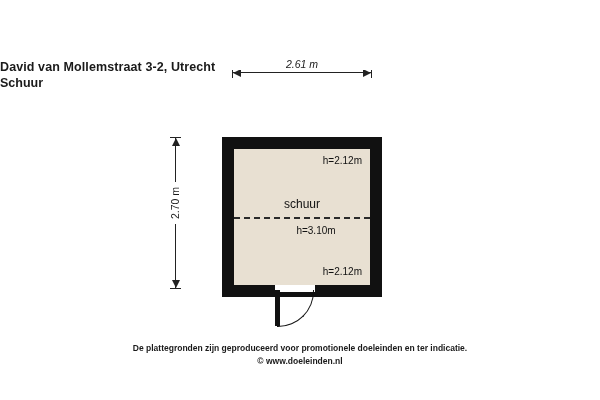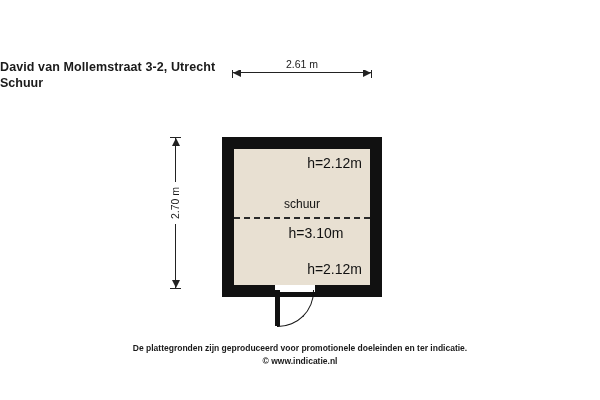--- a/index.html
+++ b/index.html
@@ -89,20 +89,21 @@
     top: -6px;
     left: 0;
     width: 140px;
     text-align: center;
     font-size: 10.5px;
     background: #fff;
   }
   .dim-top .label span {
     background: #fff;
     padding: 0 6px;
+    font-style: italic;
   }
 
   
   .dim-left {
     position: absolute;
     top: 137px;
     left: 163px;
     width: 24px;
     height: 152px;
   }
@@ -189,21 +190,21 @@
     position: absolute;
     top: 60px;
     left: 0;
     width: 160px;
     text-align: center;
     font-size: 12px;
     color: #111;
   }
   .h-label {
     position: absolute;
-    font-size: 14px;
+    font-size: 10px;
     color: #111;
     white-space: nowrap;
   }
   .h-top {
     top: 18px;
     right: 20px;
   }
   .h-mid {
     top: 88px;
     left: 0;
@@ -304,16 +305,16 @@
   </div>
 
   <div class="door">
     <div class="gap"></div>
     <div class="leaf"></div>
     <div class="swing"></div>
   </div>
 
   <div class="footer">
     <div>De plattegronden zijn geproduceerd voor promotionele doeleinden en ter indicatie.</div>
-    <div>© www.indicatie.nl</div>
+    <div>© www.doeleinden.nl</div>
   </div>
 
 </div>
 
 </body></html>

